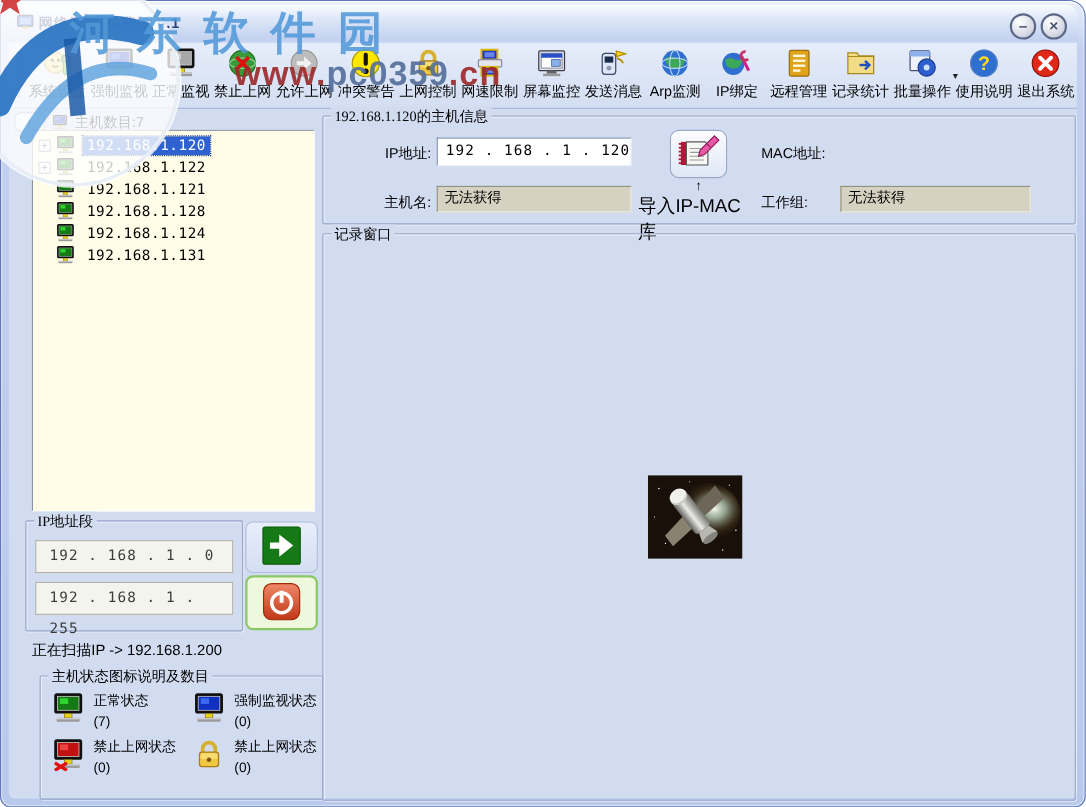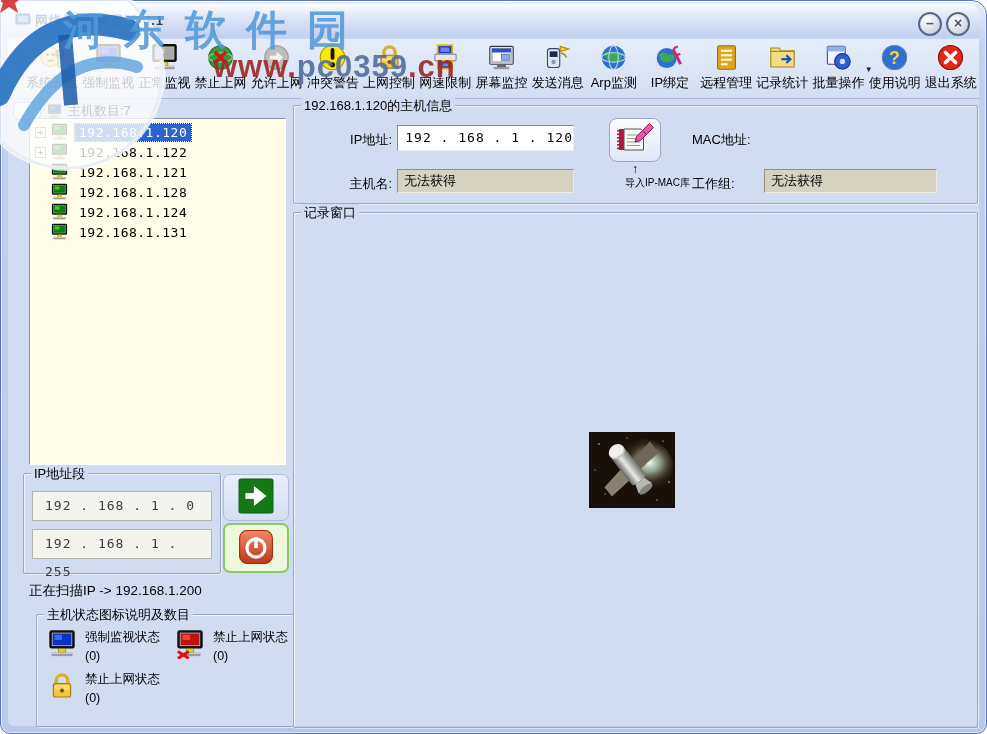--- a/index.html
+++ b/index.html
@@ -27,21 +27,21 @@
   .tb-item{position:relative;width:56.2px;display:flex;flex-direction:column;align-items:center;gap:2px;cursor:default;}
   .tb-ico{width:29px;height:29px;display:block;}
   .tb-ico svg{width:100%;height:100%;display:block;}
   .tb-label{font-size:13px;white-space:nowrap;}
   .tb-drop{display:none;position:absolute;right:-6px;bottom:18px;font-size:8px;color:#222;}
   
   .content{position:absolute;left:7px;top:98px;right:7px;bottom:7px;background:#d2dcf1;border-radius:0 0 6px 6px;}
   
   .grp{position:absolute;border:1px solid #97a6c9;border-radius:2px;
     box-shadow:inset 1px 1px 0 rgba(255,255,255,.65), 1px 1px 0 rgba(255,255,255,.5);}
-  .grp-label{position:absolute;top:-9px;left:7px;background:#d2dcf1;padding:0 3px;font-size:13px;white-space:nowrap;}
+  .grp-label{position:absolute;top:-9px;left:7px;background:#d2dcf1;padding:0 3px;font-size:13px;white-space:nowrap;font-family:Liberation Serif, serif;}
   
   .tree-header{position:absolute;left:12px;top:101px;height:18px;display:flex;align-items:center;gap:5px;}
   .up-btn{width:28px;height:18px;border:1px solid #8fa0c6;border-radius:6px;background:linear-gradient(180deg,#f6f9ff,#dde6f6);
     text-align:center;line-height:16px;font-size:12px;color:#333;cursor:default;}
   .hc-icon{width:17px;height:15px;display:inline-block;}
   .hc-icon svg{width:100%;height:100%;}
   .tree-box{position:absolute;left:28px;top:117px;width:257px;height:347px;background:#fffde8;
     border:1px solid;border-color:#8a94a8 #ffffff #ffffff #8a94a8;padding:3px 0 0 2px;overflow:hidden;}
   .tree-item{position:relative;height:20px;display:flex;align-items:center;}
   .tree-expander{width:11px;height:11px;margin-left:3px;border:1px solid #8a8a8a;background:#fff;
@@ -77,21 +77,21 @@
   .ip-input{position:absolute;left:103px;top:19px;width:177px;height:26px;background:#ffffff;
     border:1px solid;border-color:#7a8aa8 #e8eef8 #e8eef8 #7a8aa8;text-align:right;
     font-family:"DejaVu Sans Mono","Liberation Mono",monospace;font-size:13px;line-height:24px;letter-spacing:1px;}
   .ro-field{position:absolute;height:24px;background:#d6d2c1;border:1px solid;
     border-color:#94907f #efecdf #efecdf #94907f;font-size:13px;line-height:22px;padding-left:6px;
     font-family:"DejaVu Sans Mono","Liberation Mono",monospace;}
   .import-btn{position:absolute;left:315px;top:12px;width:52px;height:44px;border:1px solid #9aa8c8;border-radius:8px;
     background:linear-gradient(180deg,#fbfcff,#dfe7f6);display:flex;align-items:center;justify-content:center;cursor:default;}
   .import-btn svg{width:40px;height:34px;}
   .import-arrow{position:absolute;left:315px;top:56px;width:52px;text-align:center;font-size:12px;}
-  .import-label{position:absolute;left:286px;top:70px;width:110px;text-align:right;font-size:10px;}
+  .import-label{position:absolute;left:286px;top:70px;width:110px;text-align:left;font-size:17px;}
   
   .record-grp{left:292px;top:211px;width:685px;height:516px;}
   .satellite{position:absolute;left:296px;top:220px;width:86px;height:76px;}
   .satellite svg{width:100%;height:100%;display:block;}
   
   .wm{pointer-events:none;}
   .wm-logo{position:absolute;left:-32px;top:-26px;width:196px;height:196px;border-radius:50%;
     background:rgba(255,255,255,0.78);z-index:50;overflow:hidden;}
   .wm-logo svg{width:100%;height:100%;}
   .wm-site{position:absolute;left:62px;top:2px;z-index:51;font-size:41px;font-weight:bold;
@@ -455,20 +455,36 @@
             <rect x="1.5" y="1.5" width="31" height="31" rx="7" fill="url(#sg1)" stroke="#a02808"></rect>
             <circle cx="17" cy="18" r="8.5" fill="none" stroke="#ffffff" stroke-width="3"></circle>
             <line x1="17" y1="7.5" x2="17" y2="18" stroke="#ffffff" stroke-width="3.4"></line>
           </svg></span>
     </div>
     <div class="scan-status" style="left:21px;top:483px;">正在扫描IP -&gt; 192.168.1.200</div>
 
     <div class="grp legend-grp" style="left:28px;top:515px;">
       <span class="grp-label">主机状态图标说明及数目</span>
       <div class="legend-grid" id="legend-grid">
+          <div class="legend-item">
+    <span class="lg-ico">
+              <svg viewBox="0 0 26 26">
+                <rect x="2" y="1" width="22" height="16" rx="2" fill="#101010"></rect>
+                <rect x="4.5" y="3.5" width="17" height="11" fill="#157a15" stroke="#cfcfcf" stroke-width="0.6"></rect>
+                <rect x="6.5" y="5" width="6.5" height="4.5" fill="#2fd42f"></rect>
+                <rect x="10" y="17" width="6" height="3.5" fill="#e6cf1d" stroke="#7a6a00" stroke-width="0.5"></rect>
+                <rect x="4" y="20.5" width="18" height="3" fill="#9a9a9a"></rect>
+                <rect x="4" y="20.5" width="18" height="1.2" fill="#cccccc"></rect>
+              </svg>
+            </span>
+    <div>
+      <div class="lg-label">正常状态</div>
+      <div class="lg-count">(7)</div>
+    </div>
+  </div>
           <div class="legend-item">
     <span class="lg-ico">
               <svg viewBox="0 0 26 26">
                 <rect x="2" y="1" width="22" height="16" rx="2" fill="#101010"></rect>
                 <rect x="4.5" y="3.5" width="17" height="11" fill="#1030c0" stroke="#cfcfcf" stroke-width="0.6"></rect>
                 <rect x="6.5" y="5" width="6.5" height="4.5" fill="#3a6af0"></rect>
                 <rect x="10" y="17" width="6" height="3.5" fill="#e6cf1d" stroke="#7a6a00" stroke-width="0.5"></rect>
                 <rect x="4" y="20.5" width="18" height="3" fill="#9a9a9a"></rect>
                 <rect x="4" y="20.5" width="18" height="1.2" fill="#cccccc"></rect>
               </svg>

